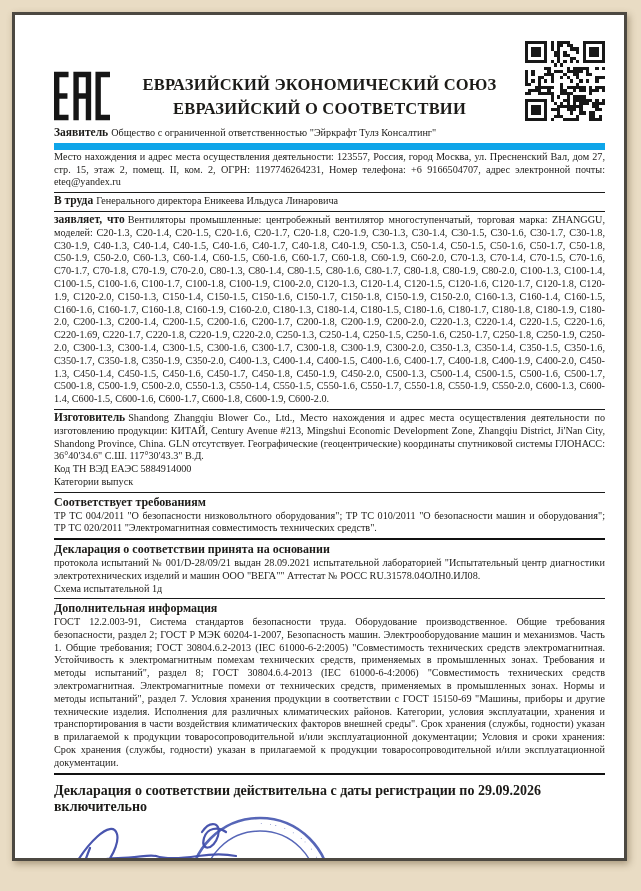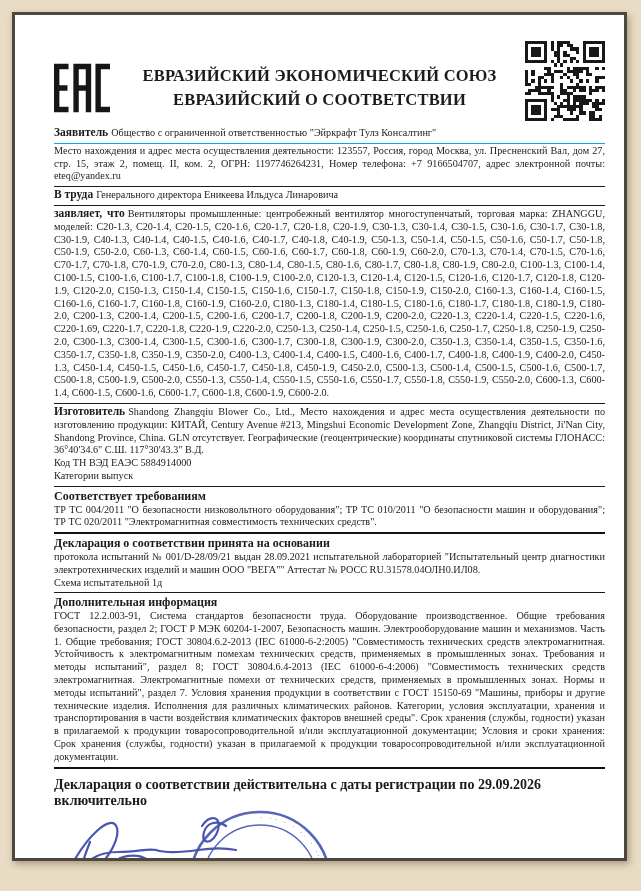--- a/index.html
+++ b/index.html
@@ -15,29 +15,29 @@
     position:relative;
   }
   .doc {
     position:absolute; left:12px; top:12px; width:615px; height:849px;
     background:#fff; border:3px solid #4c4841;
     box-shadow:2px 3px 7px rgba(90,70,40,.45);
     padding:28px 19px 12px 39px;
     overflow:hidden;
   }
   
-  .hdr { display:flex; align-items:center; margin-bottom:4px; }
+  .hdr { display:flex; align-items:flex-end; margin-bottom:4px; }
   .eac-badge { width:60px; flex:0 0 60px; padding-top:12px; }
   .hdr-title { flex:1; text-align:center; font-weight:bold; font-size:16.5px; line-height:1.45; padding-top:12px; letter-spacing:.2px; }
   .qr-wrap { width:80px; flex:0 0 80px; height:80px; margin-top:-2px; }
   
   .sec { padding:1px 0 3px 0; font-size:10.2px; line-height:12.8px; }
   .sec p { text-align:justify; }
   .lbl { font-weight:bold; font-size:11.5px; padding-right:3px; }
-  .rule-thin   { border-bottom:1px solid #0ea5e9; }
+  .rule-thin   { border-bottom:7px solid #0ea5e9; }
   .rule-mid    { border-bottom:1.6px solid #1a1a1a; }
   .rule-thick  { border-bottom:2.2px solid #111; }
   .sec-head { font-weight:bold; font-size:12px; padding:2px 0 1px 0; }
   .validity { font-weight:bold; font-size:14px; padding:8px 0 1px 0; }
   
   .sig-area { position:relative; height:104px; margin-top:2px; }
   .sig-svg   { position:absolute; left:6px; top:-4px; width:215px; height:86px; z-index:2; }
   .stamp-svg { position:absolute; left:128px; top:-8px; width:156px; height:156px; z-index:3; opacity:.88; pointer-events:none; }
   svg { display:block; }
 </style>
@@ -365,21 +365,21 @@
           <rect x="22" y="24" width="1" height="1" fill="#181818"></rect>
           <rect x="23" y="24" width="1" height="1" fill="#181818"></rect>
         </svg>
     </div>
   </div>
 
   <div class="sec rule-thin">
     <p><span class="lbl">Заявитель</span><span>Общество с ограниченной ответственностью "Эйркрафт Тулз Консалтинг"</span></p>
   </div>
   <div class="sec rule-mid">
-    <p>Место нахождения и адрес места осуществления деятельности: 123557, Россия, город Москва, ул. Пресненский Вал, дом 27, стр. 15, этаж 2, помещ. II, ком. 2, ОГРН: 1197746264231, Номер телефона: +7 9166504707, адрес электронной почты: eteq@yandex.ru</p>
+    <p>Место нахождения и адрес места осуществления деятельности: 123557, Россия, город Москва, ул. Пресненский Вал, дом 27, стр. 15, этаж 2, помещ. II, ком. 2, ОГРН: 1197746264231, Номер телефона: +6 9166504707, адрес электронной почты: eteq@yandex.ru</p>
   </div>
 
   <div class="sec rule-mid">
     <p><span class="lbl">В труда</span><span>Генерального директора Еникеева Ильдуса Линаровича</span></p>
   </div>
 
   <div class="sec rule-mid">
     <p><span class="lbl">заявляет, что</span><span>Вентиляторы промышленные: центробежный вентилятор многоступенчатый, торговая марка: ZHANGGU, моделей: C20-1.3, C20-1.4, C20-1.5, C20-1.6, C20-1.7, C20-1.8, C20-1.9, C30-1.3, C30-1.4, C30-1.5, C30-1.6, C30-1.7, C30-1.8, C30-1.9, C40-1.3, C40-1.4, C40-1.5, C40-1.6, C40-1.7, C40-1.8, C40-1.9, C50-1.3, C50-1.4, C50-1.5, C50-1.6, C50-1.7, C50-1.8, C50-1.9, C50-2.0, C60-1.3, C60-1.4, C60-1.5, C60-1.6, C60-1.7, C60-1.8, C60-1.9, C60-2.0, C70-1.3, C70-1.4, C70-1.5, C70-1.6, C70-1.7, C70-1.8, C70-1.9, C70-2.0, C80-1.3, C80-1.4, C80-1.5, C80-1.6, C80-1.7, C80-1.8, C80-1.9, C80-2.0, C100-1.3, C100-1.4, C100-1.5, C100-1.6, C100-1.7, C100-1.8, C100-1.9, C100-2.0, C120-1.3, C120-1.4, C120-1.5, C120-1.6, C120-1.7, C120-1.8, C120-1.9, C120-2.0, C150-1.3, C150-1.4, C150-1.5, C150-1.6, C150-1.7, C150-1.8, C150-1.9, C150-2.0, C160-1.3, C160-1.4, C160-1.5, C160-1.6, C160-1.7, C160-1.8, C160-1.9, C160-2.0, C180-1.3, C180-1.4, C180-1.5, C180-1.6, C180-1.7, C180-1.8, C180-1.9, C180-2.0, C200-1.3, C200-1.4, C200-1.5, C200-1.6, C200-1.7, C200-1.8, C200-1.9, C200-2.0, C220-1.3, C220-1.4, C220-1.5, C220-1.6, C220-1.69, C220-1.7, C220-1.8, C220-1.9, C220-2.0, C250-1.3, C250-1.4, C250-1.5, C250-1.6, C250-1.7, C250-1.8, C250-1.9, C250-2.0, C300-1.3, C300-1.4, C300-1.5, C300-1.6, C300-1.7, C300-1.8, C300-1.9, C300-2.0, C350-1.3, C350-1.4, C350-1.5, C350-1.6, C350-1.7, C350-1.8, C350-1.9, C350-2.0, C400-1.3, C400-1.4, C400-1.5, C400-1.6, C400-1.7, C400-1.8, C400-1.9, C400-2.0, C450-1.3, C450-1.4, C450-1.5, C450-1.6, C450-1.7, C450-1.8, C450-1.9, C450-2.0, C500-1.3, C500-1.4, C500-1.5, C500-1.6, C500-1.7, C500-1.8, C500-1.9, C500-2.0, C550-1.3, C550-1.4, C550-1.5, C550-1.6, C550-1.7, C550-1.8, C550-1.9, C550-2.0, C600-1.3, C600-1.4, C600-1.5, C600-1.6, C600-1.7, C600-1.8, C600-1.9, C600-2.0.</span></p>
   </div>
 

